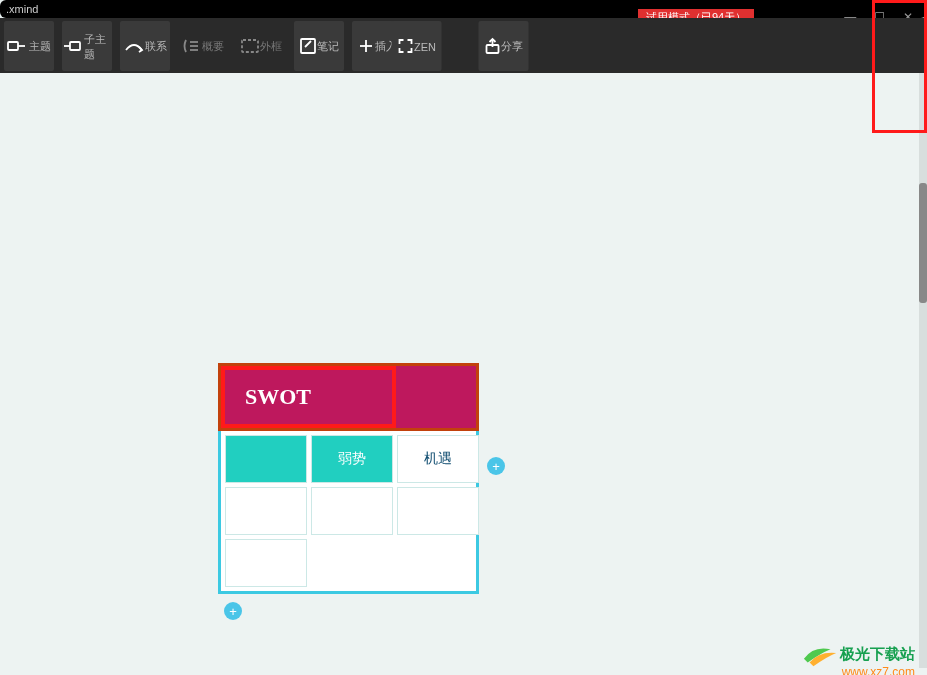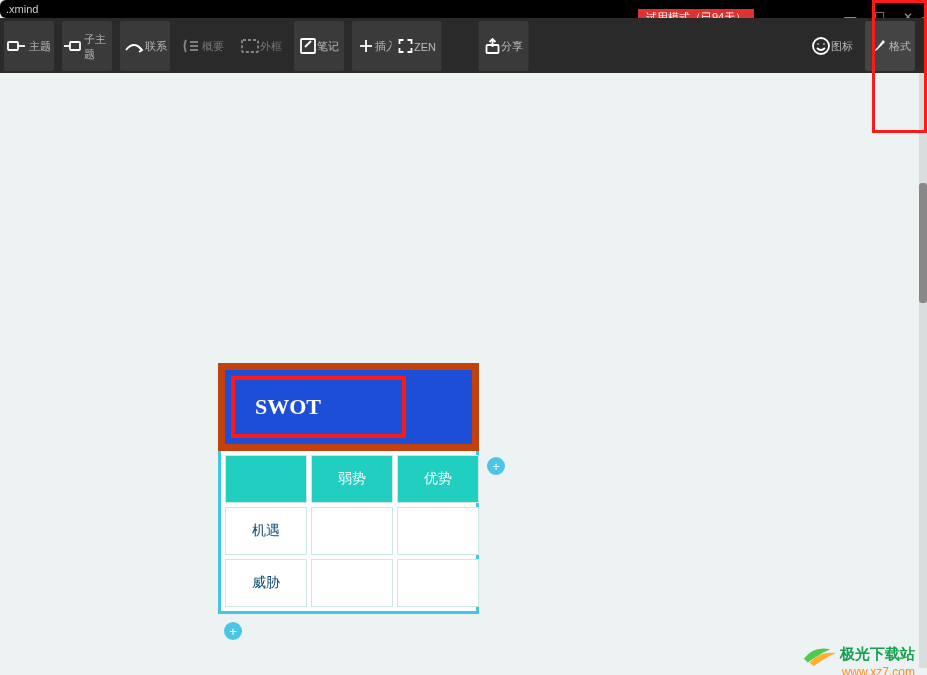--- a/index.html
+++ b/index.html
@@ -114,23 +114,23 @@
       position: relative;
     }
 
     .swot-panel {
       position: absolute;
       left: 218px;
       top: 290px;
       width: 261px;
     }
     .swot-header {
-      background: #1d4ed8;
-      border: 7px solid #c2410c;
-      padding: 6px;
+      background: #be185d;
+      border: 3px solid #c2410c;
+      padding: 0;
       position: relative;
     }
     .swot-title-box {
       border: 4px solid #ff1a1a;
       padding: 14px 20px;
       color: #fff;
       font-size: 22px;
       font-weight: bold;
       font-family: Georgia, serif;
       width: 175px;
@@ -302,58 +302,35 @@
         <svg class="icon-svg" width="18" height="18">
             <rect x="3" y="8" width="12" height="8" rx="1"></rect>
             <line x1="9" y1="2" x2="9" y2="10"></line>
             <polyline points="6,5 9,2 12,5"></polyline>
           </svg>
       </div>
       <span class="tool-label">分享</span>
     </div>
   </div>
 
-  <div class="toolbar-right">
-    <div class="tool-btn nobg">
-      <div class="icon-slot">
-        <svg class="icon-svg" width="20" height="20">
-            <circle cx="10" cy="10" r="8"></circle>
-            <circle cx="7" cy="8" r="0.8" fill="#fff" stroke="none"></circle>
-            <circle cx="13" cy="8" r="0.8" fill="#fff" stroke="none"></circle>
-            <path d="M6 12 Q10 16 14 12"></path>
-          </svg>
-      </div>
-      <span class="tool-label">图标</span>
-    </div>
-    <div class="tool-btn" style="background:#444">
-      <div class="icon-slot">
-        <svg width="20" height="20">
-            <path d="M4 16 L8 12 L14 4 L16 6 L8 14 L4 16 Z" fill="#fff"></path>
-          </svg>
-      </div>
-      <span class="tool-label">格式</span>
-    </div>
-  </div>
 </div>
 
 <div class="format-highlight"></div>
 
 <div class="canvas">
   <div class="swot-panel">
     <div class="swot-header">
       <div class="swot-title-box">SWOT</div>
     </div>
     <div class="swot-grid">
       <div class="grid-cell hdr"></div>
       <div class="grid-cell hdr" style="color:#fff">弱势</div>
-      <div class="grid-cell hdr" style="color:#fff">优势</div>
       <div class="grid-cell row-hdr">机遇</div>
       <div class="grid-cell"></div>
       <div class="grid-cell"></div>
-      <div class="grid-cell row-hdr">威胁</div>
       <div class="grid-cell"></div>
       <div class="grid-cell"></div>
     </div>
     <div class="plus-marker plus-right">+</div>
     <div class="plus-marker plus-bottom">+</div>
   </div>
 
   <div class="watermark">
     <svg class="wm-swoosh" viewBox="0 0 40 30">
       <path d="M2 20 Q12 6 30 10 Q20 14 6 24 Z" fill="#4fc94f"></path>

